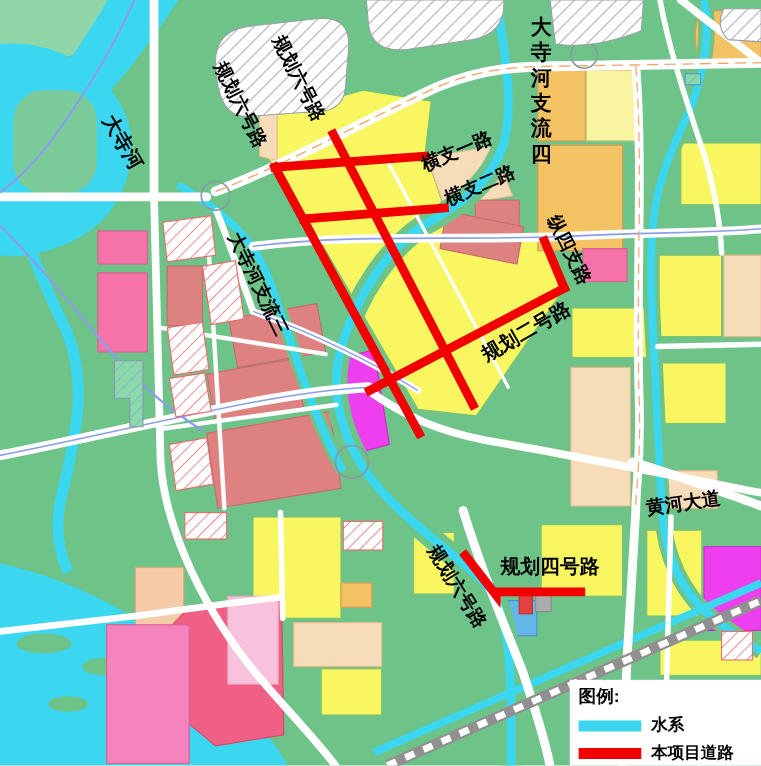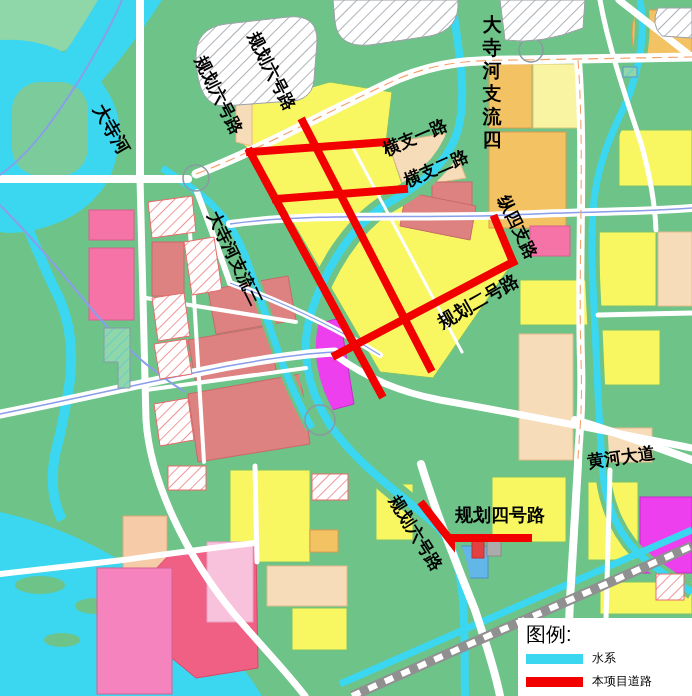--- a/index.html
+++ b/index.html
@@ -2,24 +2,24 @@
 <html><head>
 <meta charset="utf-8">
 <style>
   html,body{margin:0;padding:0;background:#fff;}
   .stage{position:relative;width:692px;height:696px;overflow:hidden;
          font-family:"Liberation Sans","DejaVu Sans",sans-serif;}
   .stage svg{position:absolute;left:0;top:0;}
   .map-label{fill:#000;font-weight:bold;}
   .legend{position:absolute;left:518px;top:618px;width:174px;height:78px;
           background:#fff;box-sizing:border-box;padding:6px 0 0 8px;}
-  .legend-title{font-size:20px;font-weight:normal;color:#000;line-height:20px;}
+  .legend-title{font-size:16px;font-weight:bold;color:#000;line-height:20px;}
   .legend-row{display:flex;align-items:center;margin-top:6px;}
   .legend-swatch{display:inline-block;width:57px;height:10px;margin-right:9px;}
-  .legend-label{font-size:12px;font-weight:normal;color:#000;white-space:nowrap;}
+  .legend-label{font-size:15px;font-weight:bold;color:#000;white-space:nowrap;}
 </style>
 </head>
 <body>
 
 <div class="stage">
 <svg width="692" height="696" viewBox="0 0 692 696">
   <defs>
     <pattern id="grayHatch" width="9" height="9" patternUnits="userSpaceOnUse" patternTransform="rotate(45)">
       <rect width="9" height="9" fill="#ffffff"></rect>
           <line x1="0" y1="0" x2="0" y2="9" stroke="#9aa0a6" stroke-width="1.6"></line>

